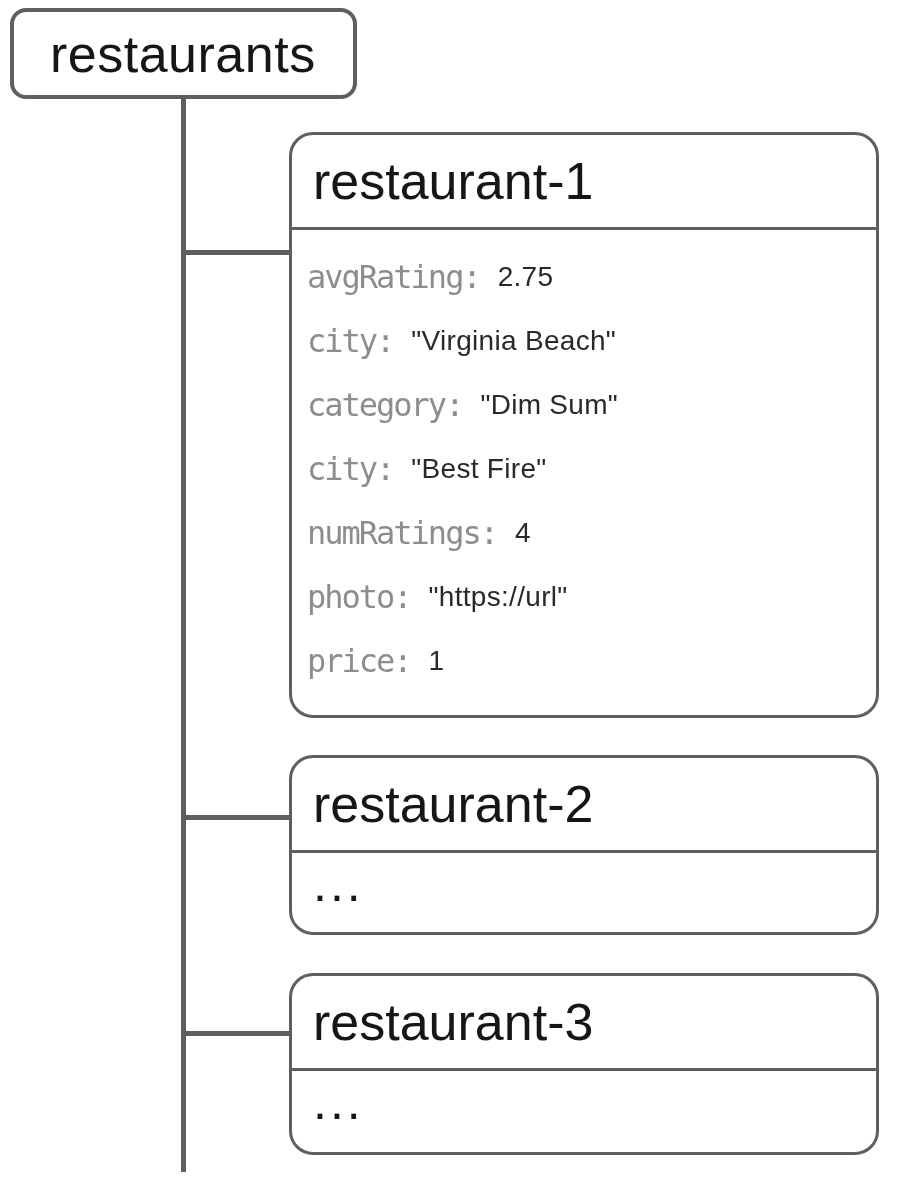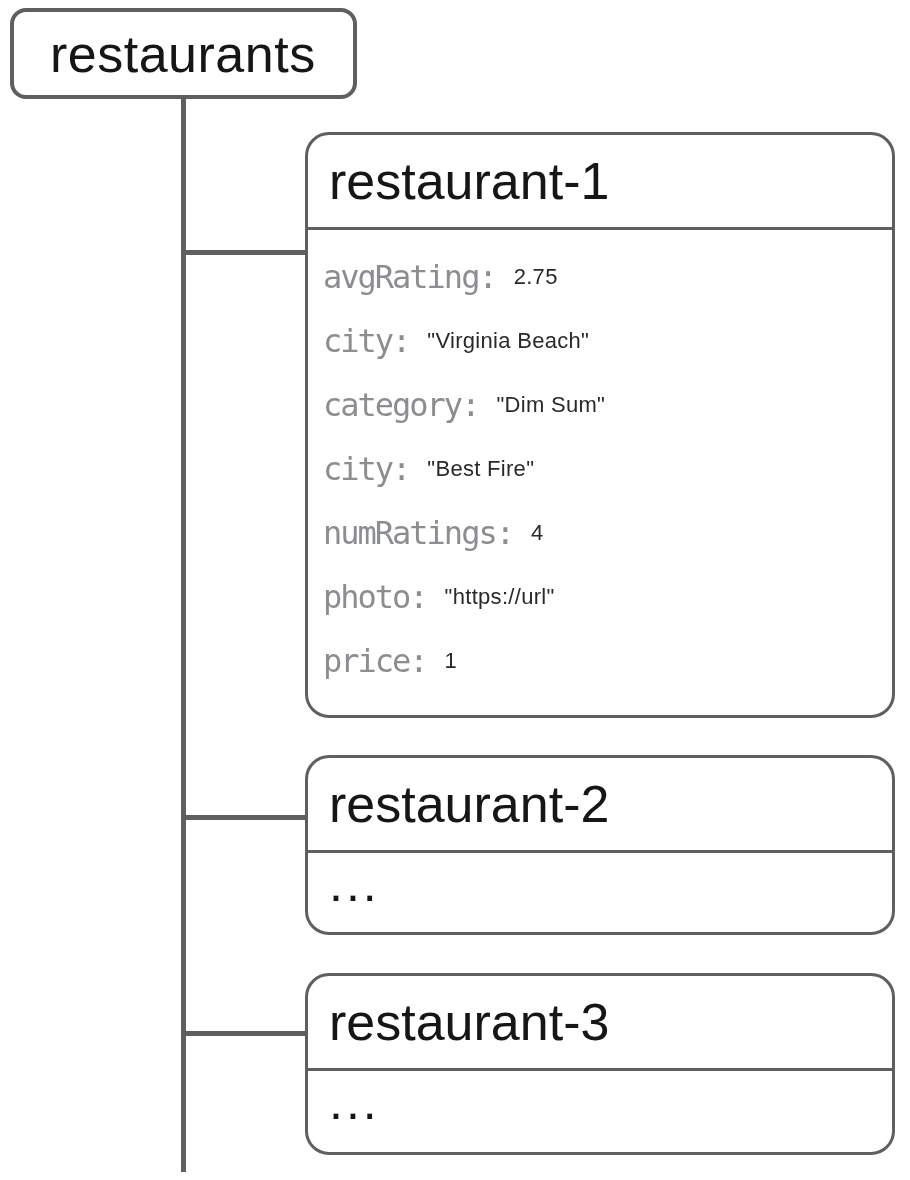--- a/index.html
+++ b/index.html
@@ -53,21 +53,21 @@
     width: 124px; height: 5px;
     background: var(--line);
   }
   .branch-1 { top: 250px; }
   .branch-2 { top: 815px; }
   .branch-3 { top: 1031px; }
 
   
   .card {
     position: absolute;
-    left: 305px;
+    left: 289px;
     width: 590px;
     border: 3px solid var(--line);
     border-radius: 24px;
     background: var(--bg);
     overflow: hidden;
     text-align: right;
   }
   .card-1 { top: 132px; height: 586px; }
   .card-2 { top: 755px; height: 180px; }
   .card-3 { top: 973px; height: 182px; }
@@ -95,21 +95,21 @@
     white-space: nowrap;
   }
   .field-key {
     font-family: "DejaVu Sans Mono", monospace;
     font-size: 32px;
     letter-spacing: -2px;
     color: var(--key-text);
   }
   .field-value {
     font-family: "Liberation Sans", sans-serif;
-    font-size: 22px;
+    font-size: 28px;
     color: var(--value-text);
     margin-left: 18px;
     letter-spacing: 0.3px;
   }
 
   .card-body-ellipsis {
     height: 82px;
     display: flex;
     align-items: center;
     padding-left: 21px;

